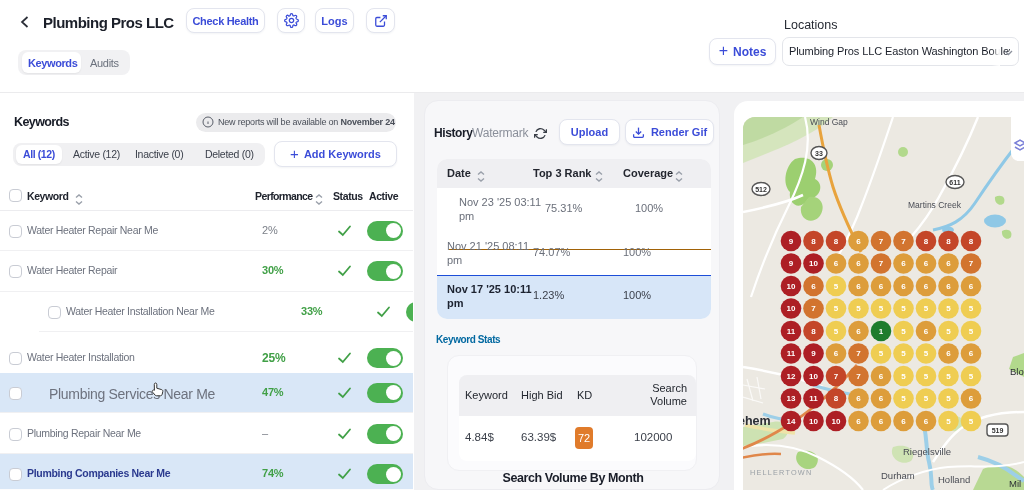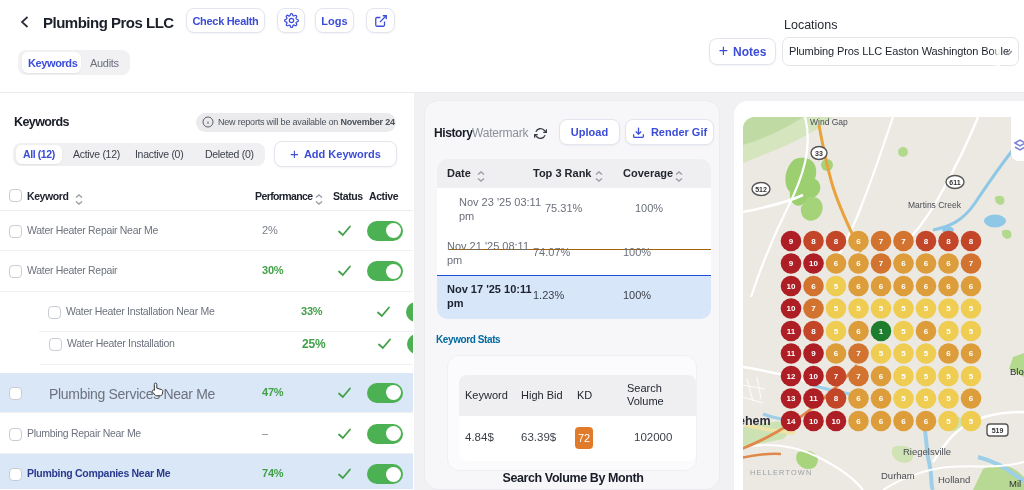--- a/index.html
+++ b/index.html
@@ -105,21 +105,21 @@
   <span class="cb" style="left:9px;top:14px;"></span>
   <span style="position:absolute;left:27px;top:13px;font-size:10.5px;letter-spacing:-0.3px;color:#6d727e;">Water Heater Installation Near Me</span>
   <span style="position:absolute;left:262px;top:13px;font-size:11px;letter-spacing:-0.2px;font-weight:bold;color:#41a047;">33%</span>
   <svg style="position:absolute;left:337px;top:13px" width="15" height="14" viewBox="0 0 15 14">
         <path d="M2 7.5 L5.8 11 L13 2.5" stroke="#41a047" stroke-width="1.8" fill="none" stroke-linecap="round"></path>
       </svg>
   <span class="tog" style="left:367px;top:10px;">
         <span class="knob"></span>
       </span>
 </div>
-<div style="position:absolute;left:0;top:324px;width:484px;height:40.6px;border-bottom:1px solid #f0f0f2;margin-left:40px;">
+<div style="position:absolute;left:0;top:338px;width:484px;height:40.6px;border-bottom:1px solid #f0f0f2;">
   <span class="cb" style="left:9px;top:14px;"></span>
   <span style="position:absolute;left:27px;top:13px;font-size:10.5px;letter-spacing:-0.3px;color:#6d727e;">Water Heater Installation</span>
   <span style="position:absolute;left:262px;top:13px;font-size:12px;letter-spacing:-0.2px;font-weight:bold;color:#41a047;">25%</span>
   <svg style="position:absolute;left:337px;top:13px" width="15" height="14" viewBox="0 0 15 14">
         <path d="M2 7.5 L5.8 11 L13 2.5" stroke="#41a047" stroke-width="1.8" fill="none" stroke-linecap="round"></path>
       </svg>
   <span class="tog" style="left:367px;top:10px;">
         <span class="knob"></span>
       </span>
 </div>
@@ -214,21 +214,21 @@
       <span style="position:absolute;left:186px;top:13px;font-size:11px;color:#3a3f4a;">100%</span>
     </div>
   </div>
   <div class="abs" style="left:11px;top:233px;font-size:10px;letter-spacing:-0.4px;font-weight:bold;color:#0369a1;">Keyword Stats</div>
 
   <div class="abs" style="left:22px;top:254px;width:250px;height:116px;background:#fbfbfd;border-radius:12px;border:1px solid #f0f0f3;">
     <div class="abs" style="left:11px;top:19px;width:237px;height:41px;background:#efeff2;border-radius:8px 8px 0 0;">
       <span style="position:absolute;left:6px;top:14px;font-size:11px;color:#23272f;">Keyword</span>
       <span style="position:absolute;left:62px;top:14px;font-size:11px;color:#23272f;">High Bid</span>
       <span style="position:absolute;left:118px;top:14px;font-size:11px;color:#23272f;">KD</span>
-      <span style="position:absolute;left:168px;top:7px;font-size:11px;color:#23272f;text-align:left;width:52px;line-height:13px;display:inline-block;">Search Volume</span>
+      <span style="position:absolute;left:176px;top:7px;font-size:11px;color:#23272f;text-align:right;width:52px;line-height:13px;display:inline-block;">Search Volume</span>
     </div>
     <div class="abs" style="left:11px;top:60px;width:237px;height:45px;background:#fff;border-radius:0 0 8px 8px;">
       <span style="position:absolute;left:6px;top:15px;font-size:11.5px;color:#3a3f49;">4.84$</span>
       <span style="position:absolute;left:62px;top:15px;font-size:11.5px;color:#3a3f49;">63.39$</span>
       <span style="position:absolute;left:116px;top:11px;width:18px;height:22px;background:#e07b2b;border-radius:4px;color:#fff;font-size:11px;text-align:center;line-height:22px;">72</span>
       <span style="position:absolute;left:175px;top:15px;font-size:11.5px;color:#3a3f49;">102000</span>
     </div>
   </div>
   <div class="abs" style="left:0;top:370px;width:296px;text-align:center;font-size:12.5px;letter-spacing:-0.4px;font-weight:bold;color:#191d28;">Search Volume By Month</div>
 </div>

